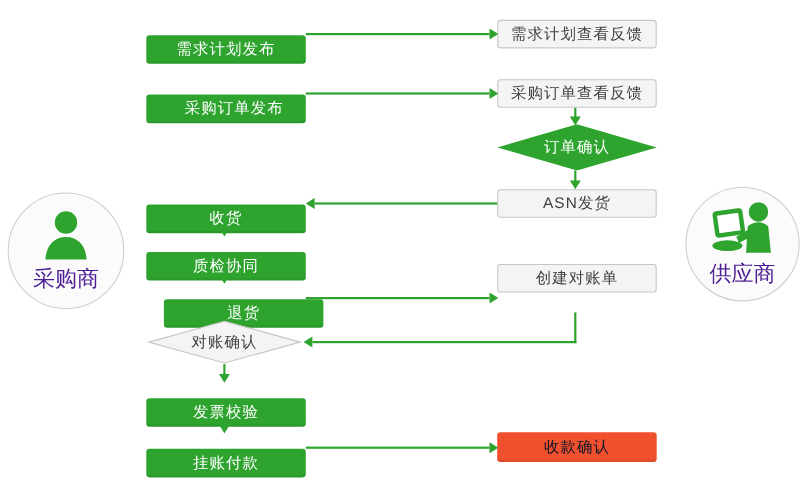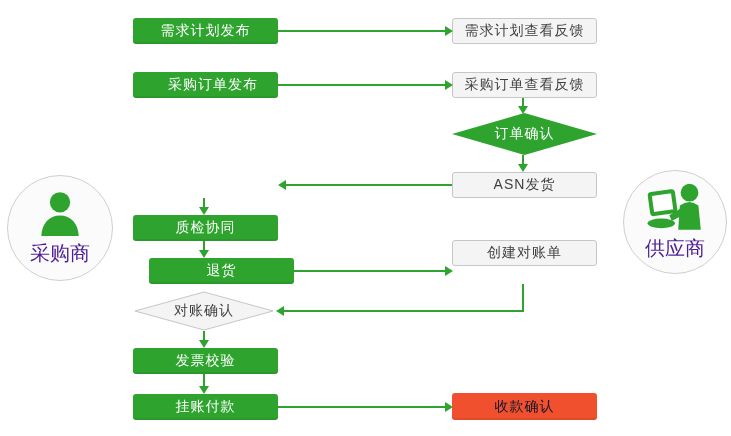--- a/index.html
+++ b/index.html
@@ -15,21 +15,21 @@
   html,body{margin:0;padding:0;background:#ffffff;}
   body{font-family:"Liberation Sans","DejaVu Sans",sans-serif;}
   .canvas{position:relative;width:731px;height:436px;background:#ffffff;overflow:hidden;}
 
   
   .node{
     position:absolute;width:145px;height:26px;
     display:flex;align-items:center;justify-content:center;
     font-size:14px;letter-spacing:1px;border-radius:3px;box-sizing:border-box;
   }
-  .gbox{background:var(--green);color:#ffffff;box-shadow:inset 0 -2px 0 rgba(0,0,0,0.07);}
+  .gbox{background:var(--green);color:#ffffff;box-shadow:inset 0 -2px 0 rgba(0,0,0,0.07);margin-top:14px;}
   .wbox{background:var(--light-fill);border:1px solid var(--light-border);color:var(--dark-text);}
   .rbox{background:var(--red);color:#0f172a;box-shadow:inset 0 -2px 0 rgba(0,0,0,0.07);}
 
   
   .diamond{position:absolute;display:flex;align-items:center;justify-content:center;}
   .diamond svg{position:absolute;left:0;top:0;width:100%;height:100%;}
   .diamond span{position:relative;font-size:14px;letter-spacing:1px;z-index:1;}
   .diamond-green polygon{fill:var(--green);}
   .diamond-green span{color:#ffffff;}
   .diamond-gray polygon{fill:var(--light-fill);stroke:var(--light-border);stroke-width:1;}
@@ -73,20 +73,21 @@
       <rect class="screen" x="8" y="12" width="29" height="25" rx="2" transform="rotate(-8 22 24)"></rect>
       <circle class="icon-fill" cx="56" cy="12" r="11"></circle>
       <path class="icon-fill" d="M44 28 q12 -9 23 0 l3 30 h-28 z"></path>
       <path class="icon-fill" d="M46 31 l-15 9 3 7 15 -8 z"></path>
     </svg>
     <div class="actor-label">供应商</div>
   </div>
 
   <div class="node gbox" style="left:133px;top:18px;">需求计划发布</div>
   <div class="node gbox" style="left:133px;top:72px;padding-left:15px;">采购订单发布</div>
+  <div class="node gbox" style="left:133px;top:172px;">收货</div>
   <div class="node gbox" style="left:133px;top:215px;">质检协同</div>
   <div class="node gbox" style="left:149px;top:258px;">退货</div>
   <div class="diamond diamond-gray" style="left:134px;top:291px;width:140px;height:40px;">
     <svg viewBox="0 0 140 40" preserveAspectRatio="none">
       <polygon points="70,1 139,20 70,39 1,20"></polygon>
     </svg>
     <span>对账确认</span>
   </div>
   <div class="node gbox" style="left:133px;top:348px;">发票校验</div>
   <div class="node gbox" style="left:133px;top:394px;">挂账付款</div>

